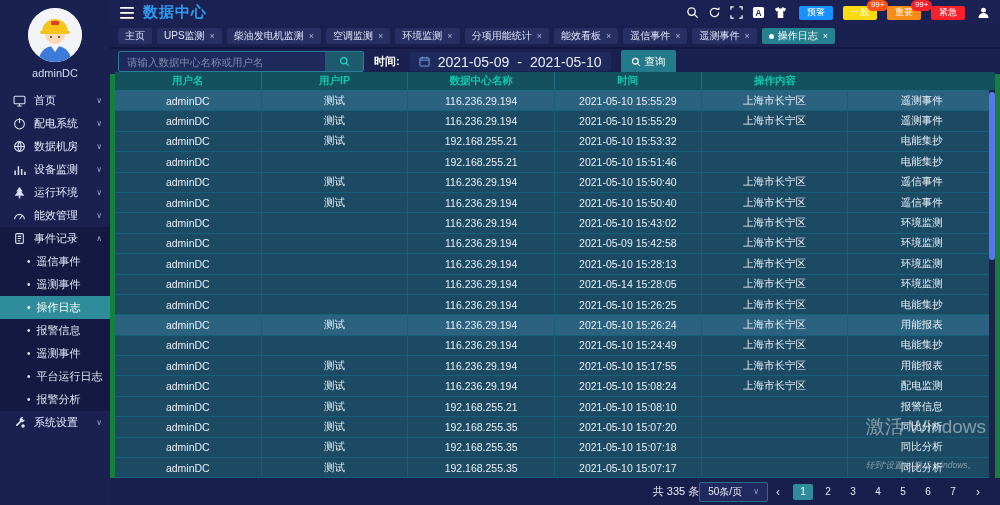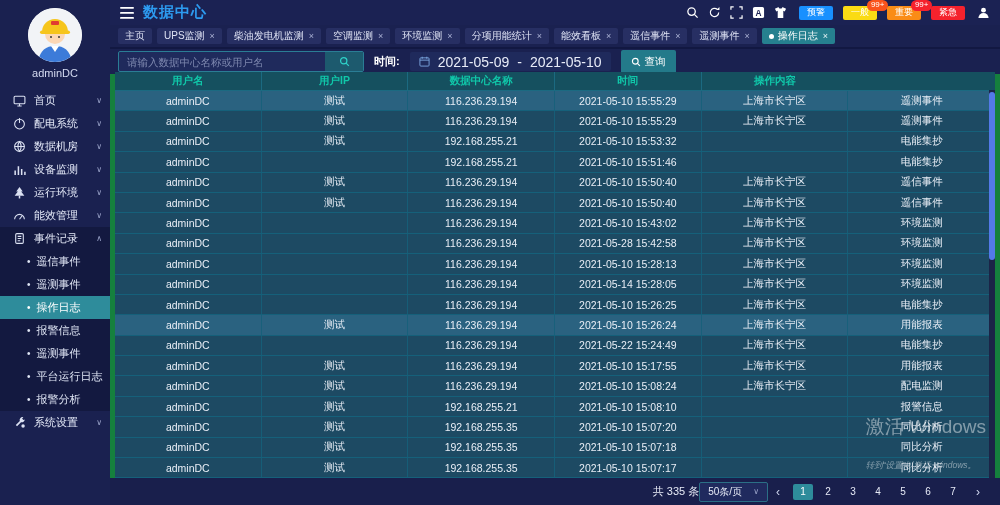--- a/index.html
+++ b/index.html
@@ -408,21 +408,21 @@
             <div class="tcell"></div>
             <div class="tcell">116.236.29.194</div>
             <div class="tcell">2021-05-10 15:43:02</div>
             <div class="tcell">上海市长宁区</div>
             <div class="tcell">环境监测</div>
           </div>
           <div class="trow">
             <div class="tcell">adminDC</div>
             <div class="tcell"></div>
             <div class="tcell">116.236.29.194</div>
-            <div class="tcell">2021-05-28 15:42:58</div>
+            <div class="tcell">2021-05-09 15:42:58</div>
             <div class="tcell">上海市长宁区</div>
             <div class="tcell">环境监测</div>
           </div>
           <div class="trow">
             <div class="tcell">adminDC</div>
             <div class="tcell"></div>
             <div class="tcell">116.236.29.194</div>
             <div class="tcell">2021-05-10 15:28:13</div>
             <div class="tcell">上海市长宁区</div>
             <div class="tcell">环境监测</div>
@@ -448,21 +448,21 @@
             <div class="tcell">测试</div>
             <div class="tcell">116.236.29.194</div>
             <div class="tcell">2021-05-10 15:26:24</div>
             <div class="tcell">上海市长宁区</div>
             <div class="tcell">用能报表</div>
           </div>
           <div class="trow">
             <div class="tcell">adminDC</div>
             <div class="tcell"></div>
             <div class="tcell">116.236.29.194</div>
-            <div class="tcell">2021-05-22 15:24:49</div>
+            <div class="tcell">2021-05-10 15:24:49</div>
             <div class="tcell">上海市长宁区</div>
             <div class="tcell">电能集抄</div>
           </div>
           <div class="trow">
             <div class="tcell">adminDC</div>
             <div class="tcell">测试</div>
             <div class="tcell">116.236.29.194</div>
             <div class="tcell">2021-05-10 15:17:55</div>
             <div class="tcell">上海市长宁区</div>
             <div class="tcell">用能报表</div>

